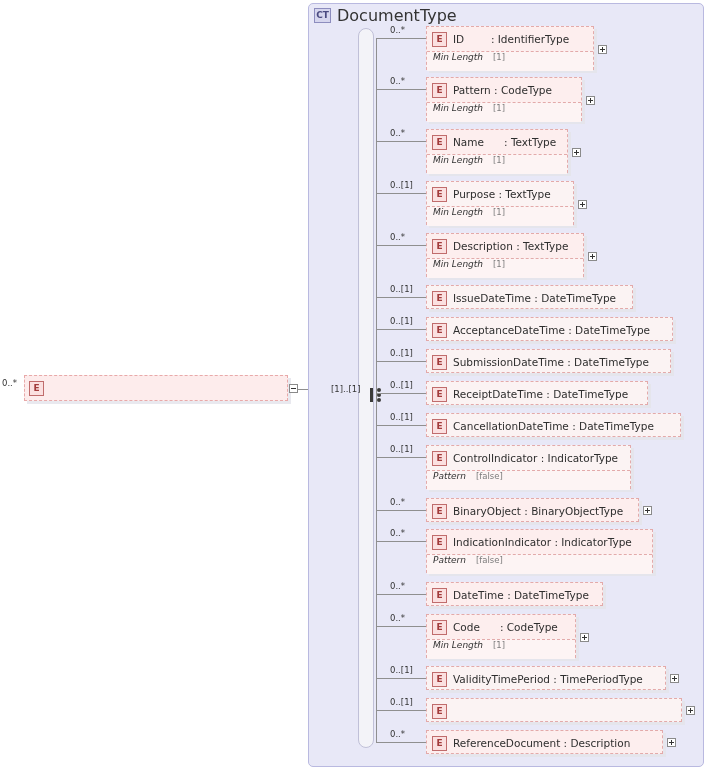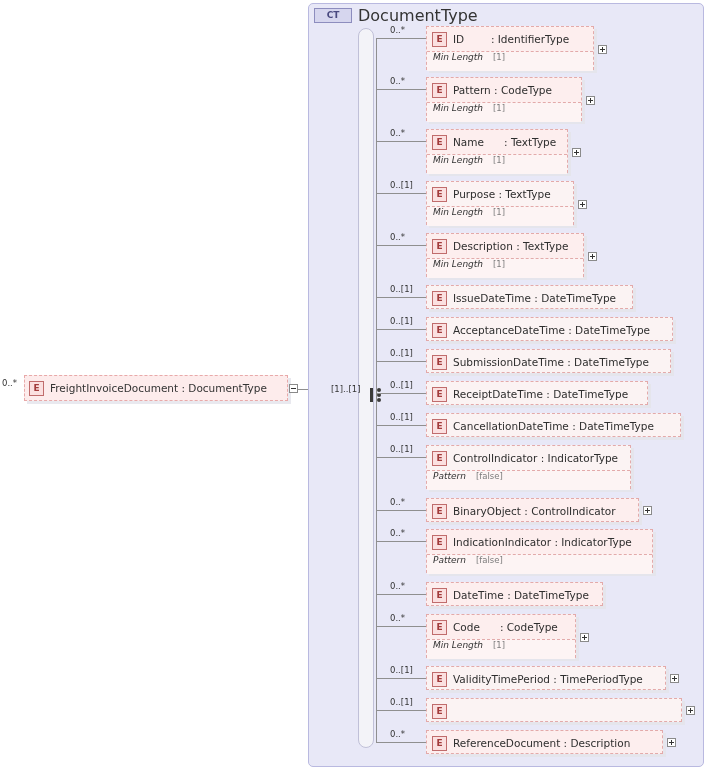--- a/index.html
+++ b/index.html
@@ -129,21 +129,21 @@
     box-sizing: border-box;
   }
   .ct-header {
     position: absolute;
     left: 314px;
     top: 6px;
     display: flex;
     align-items: center;
   }
   .ct-tag {
-    width: 38px;
+    width: 17px;
     height: 15px;
     border: 1px solid #8d8dbe;
     background: #d6d6ee;
     color: #4a4a80;
     font-size: 9px;
     line-height: 13px;
     text-align: center;
     font-weight: bold;
     box-sizing: border-box;
     margin-right: 6px;
@@ -258,21 +258,20 @@
   }
 </style>
 </head>
 <body>
 
 <div id="canvas">
 
   <div class="root-card-shadow"></div>
   <div class="root-box">
     <span class="elem-tag">E</span>
-    <span class="root-label">FreightInvoiceDocument : DocumentType</span>
   </div>
   <div class="mult" style="left:2px; top:378px;">0..*</div>
   <div class="minusbox" style="left:289px; top:384px;"></div>
 
   <div class="hline" style="left:298px; top:389px; width:68px;"></div>
 
   <div class="ct-container"></div>
   <div class="ct-header">
     <span class="ct-tag">CT</span>
     <span class="ct-title">DocumentType</span>
@@ -439,21 +438,21 @@
           </div>
         </div>
       </div>
       <div class="hline" style="left: 376px; top: 510px; width: 50px;"></div>
       <div class="mult" style="left: 390px; top: 497px;">0..*</div>
       <div class="child" style="left: 426px; top: 498px; width: 213px; height: 24px;">
         <div class="shadow"></div>
         <div class="body" style="width: 213px; height: 24px;">
           <div class="name-row">
             <span class="elem-tag">E</span>
-            <span class="name-txt">BinaryObject : ControlIndicator</span>
+            <span class="name-txt">BinaryObject : BinaryObjectType</span>
           </div>
         </div>
       </div>
       <div class="plusbox" style="left: 643px; top: 506px;"></div>
       <div class="hline" style="left: 376px; top: 541px; width: 50px;"></div>
       <div class="mult" style="left: 390px; top: 528px;">0..*</div>
       <div class="child" style="left: 426px; top: 529px; width: 227px; height: 44px;">
         <div class="shadow"></div>
         <div class="body" style="width: 227px; height: 44px;">
           <div class="name-row">

